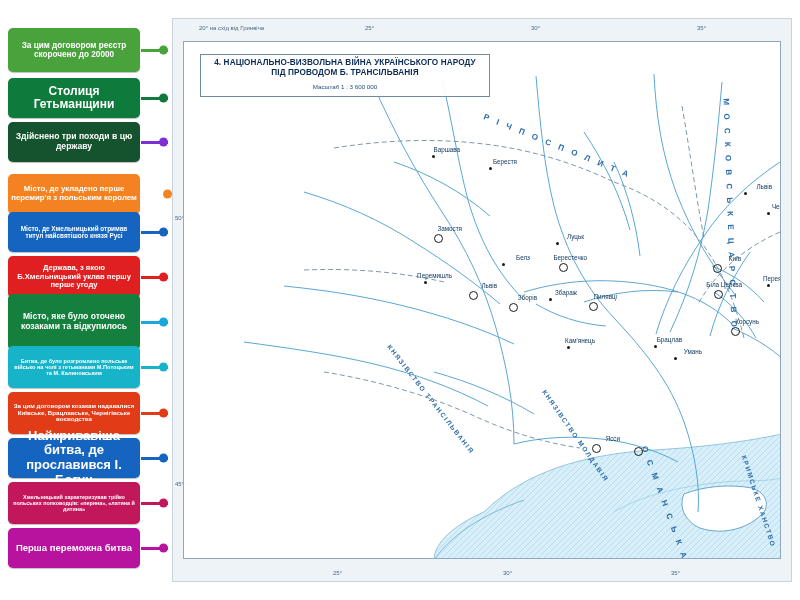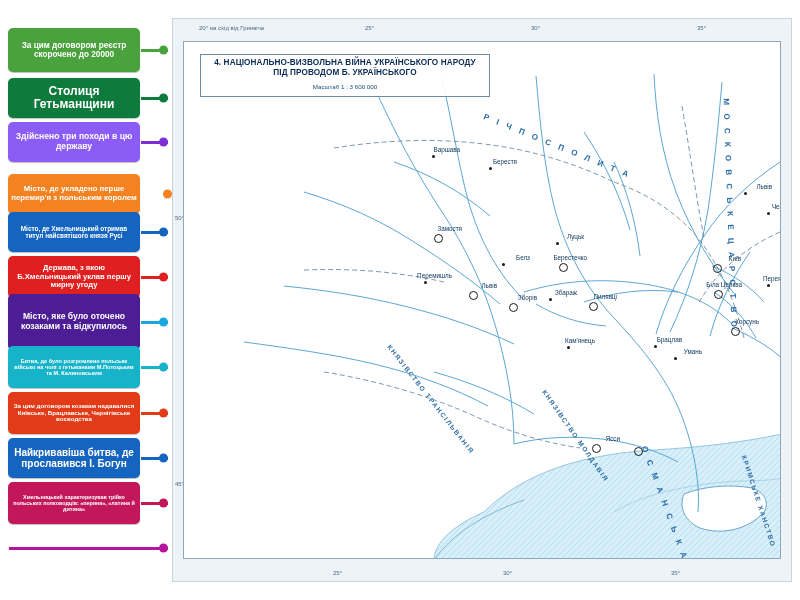--- a/index.html
+++ b/index.html
@@ -170,74 +170,75 @@
           <span class="dot" style="background: rgb(74, 162, 60);"></span>
         </div>
       </div>
       <div class="label-row" style="top: 78px; height: 40px;">
         <div class="label-box" style="background: rgb(14, 122, 60); height: 40px; font-size: 12px;">Столиця Гетьманщини</div>
         <div class="connector" style="background: rgb(14, 122, 60);">
           <span class="dot" style="background: rgb(14, 122, 60);"></span>
         </div>
       </div>
       <div class="label-row" style="top: 122px; height: 40px;">
-        <div class="label-box" style="background: #8b5cf6; height: 40px; font-size: 8.6px;">Здійснено три походи в цю державу</div>
+        <div class="label-box" style="background: #14532d; height: 40px; font-size: 8.6px;">Здійснено три походи в цю державу</div>
         <div class="connector" style="background: rgb(123, 47, 212);">
           <span class="dot" style="background: rgb(123, 47, 212);"></span>
         </div>
       </div>
       <div class="label-row" style="top: 168px; height: 52px; gap: 31px;">
         <div class="label-box" style="background: rgb(245, 130, 32); height: 40px; font-size: 7.8px;">Місто, де укладено перше перемир'я з польським королем</div>
         <div class="connector" style="background: rgb(245, 130, 32);">
           <span class="dot" style="background: rgb(245, 130, 32);"></span>
         </div>
       </div>
       <div class="label-row" style="top: 212px; height: 40px;">
         <div class="label-box" style="background: rgb(21, 101, 192); height: 40px; font-size: 6.4px;">Місто, де Хмельницький отримав титул найсвятішого князя Русі</div>
         <div class="connector" style="background: rgb(21, 101, 192);">
           <span class="dot" style="background: rgb(21, 101, 192);"></span>
         </div>
       </div>
       <div class="label-row" style="top: 256px; height: 42px;">
-        <div class="label-box" style="background: rgb(224, 32, 32); height: 42px; font-size: 7.6px;">Держава, з якою Б.Хмельницький уклав першу мирну угоду</div>
+        <div class="label-box" style="background: rgb(224, 32, 32); height: 42px; font-size: 7.6px;">Держава, з якою Б.Хмельницький уклав першу перше угоду</div>
         <div class="connector" style="background: rgb(224, 32, 32);">
           <span class="dot" style="background: rgb(224, 32, 32);"></span>
         </div>
       </div>
       <div class="label-row" style="top: 302px; height: 40px;">
-        <div class="label-box" style="background: #4c1d95; height: 56px; font-size: 8.6px;">Місто, яке було оточено козаками та відкупилось</div>
+        <div class="label-box" style="background: #15803d; height: 56px; font-size: 8.6px;">Місто, яке було оточено козаками та відкупилось</div>
         <div class="connector" style="background: rgb(26, 167, 224);">
           <span class="dot" style="background: rgb(26, 167, 224);"></span>
         </div>
       </div>
       <div class="label-row" style="top: 346px; height: 42px;">
         <div class="label-box" style="background: rgb(22, 179, 201); height: 42px; font-size: 5.6px;">Битва, де було розгромлено польське військо на чолі з гетьманами М.Потоцьким та М. Калиновським</div>
         <div class="connector" style="background: rgb(22, 179, 201);">
           <span class="dot" style="background: rgb(22, 179, 201);"></span>
         </div>
       </div>
       <div class="label-row" style="top: 392px; height: 42px;">
         <div class="label-box" style="background: rgb(226, 59, 24); height: 42px; font-size: 6.2px;">За цим договором козакам надавалися Київське, Брацлавське, Чернігівське воєводства</div>
         <div class="connector" style="background: rgb(226, 59, 24);">
           <span class="dot" style="background: rgb(226, 59, 24);"></span>
         </div>
       </div>
       <div class="label-row" style="top: 438px; height: 40px;">
-        <div class="label-box" style="background: rgb(21, 101, 192); height: 40px; font-size: 10px;">Найкривавіша битва, де прославився І. Богун</div>
+        <div class="label-box" style="background: rgb(21, 101, 192); height: 40px; font-size: 13px;">Найкривавіша битва, де прославився І. Богун</div>
         <div class="connector" style="background: rgb(21, 101, 192);">
           <span class="dot" style="background: rgb(21, 101, 192);"></span>
         </div>
       </div>
       <div class="label-row" style="top: 482px; height: 42px;">
         <div class="label-box" style="background: rgb(194, 24, 91); height: 42px; font-size: 5.4px;">Хмельницький характеризував трійко польських полководців: «перина», «латина й дитина»</div>
         <div class="connector" style="background: rgb(194, 24, 91);">
           <span class="dot" style="background: rgb(194, 24, 91);"></span>
         </div>
       </div>
       <div class="label-row" style="top: 528px; height: 40px;">
+        <div class="label-box" style="background: rgb(184, 19, 158); height: 40px; font-size: 9.5px;">Перша переможна битва</div>
         <div class="connector" style="background: rgb(184, 19, 158);">
           <span class="dot" style="background: rgb(184, 19, 158);"></span>
         </div>
       </div>
     </div>
 
   <div id="map-panel">
 
     <div class="grid-label" style="left:26px; top:6px;">20°  на схід від Гринвіча</div>
     <div class="grid-label" style="left:192px; top:6px;">25°</div>
@@ -301,21 +302,21 @@
           <path d="M400 260 C430 250 462 246 494 250"></path>
           <path d="M352 262 C372 274 396 282 422 284"></path>
           <path d="M530 250 C548 262 562 278 572 296"></path>
           <path d="M528 224 C548 232 566 244 580 260"></path>
           <path d="M548 286 C572 296 594 310 610 328"></path>
         </g>
       </svg>
 
       <div id="map-title">
         <div class="t1">4. НАЦІОНАЛЬНО-ВИЗВОЛЬНА ВІЙНА УКРАЇНСЬКОГО НАРОДУ</div>
-        <div class="t1">ПІД ПРОВОДОМ Б. УКРАЇНСЬКОГО</div>
+        <div class="t1">ПІД ПРОВОДОМ Б. ТРАНСІЛЬВАНІЯ</div>
         <div class="t2">Масштаб 1 : 3 600 000</div>
       </div>
 
       <div id="map-overlays">
           <div class="map-text big" style="left: 542px; top: 52px; transform: rotate(88deg); transform-origin: left center;">М О С К О В С Ь К Е   Ц А Р С Т В О</div>
           <div class="map-text big" style="left: 300px; top: 70px; transform: rotate(22deg); transform-origin: left center;">Р І Ч   П О С П О Л И Т А</div>
           <div class="map-text big" style="left: 460px; top: 400px; transform: rotate(70deg); transform-origin: left center;">О С М А Н С Ь К А   І М П Е Р І Я</div>
           <div class="map-text mid" style="left: 560px; top: 410px; transform: rotate(72deg); transform-origin: left center;">КРИМСЬКЕ ХАНСТВО</div>
           <div class="map-text mid" style="left: 205px; top: 300px; transform: rotate(52deg); transform-origin: left center;">КНЯЗІВСТВО ТРАНСІЛЬВАНІЯ</div>
           <div class="map-text mid" style="left: 360px; top: 345px; transform: rotate(55deg); transform-origin: left center;">КНЯЗІВСТВО МОЛДАВІЯ</div>

